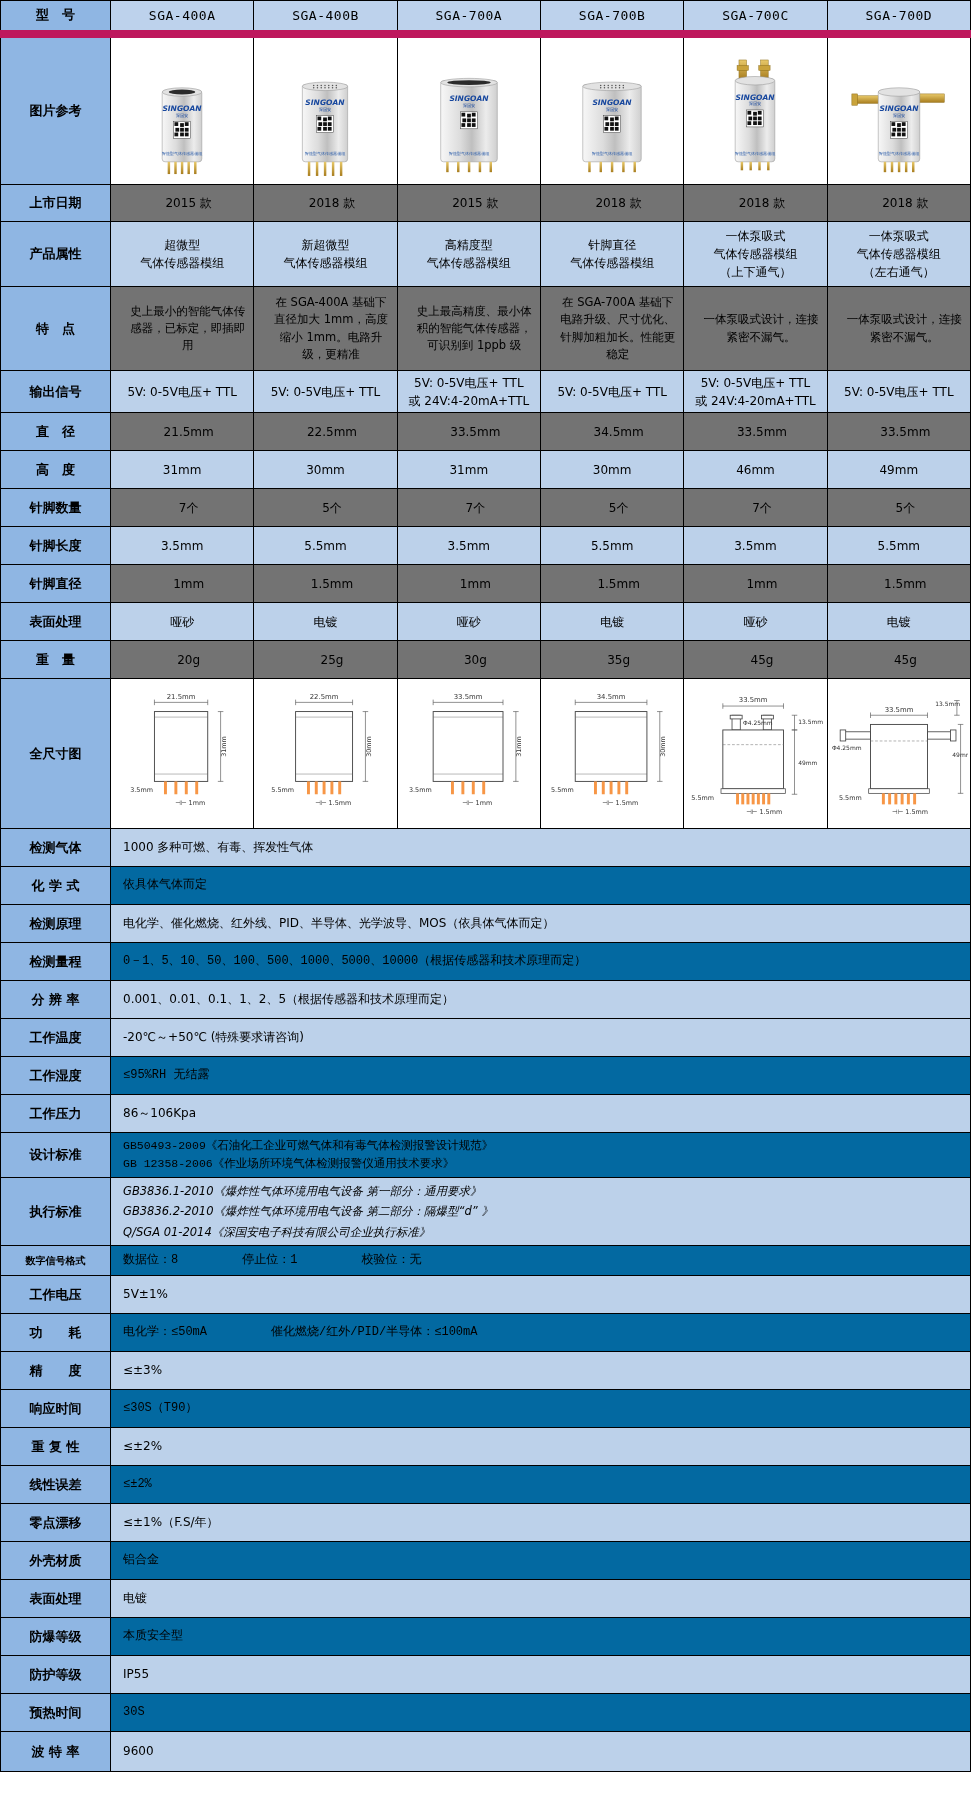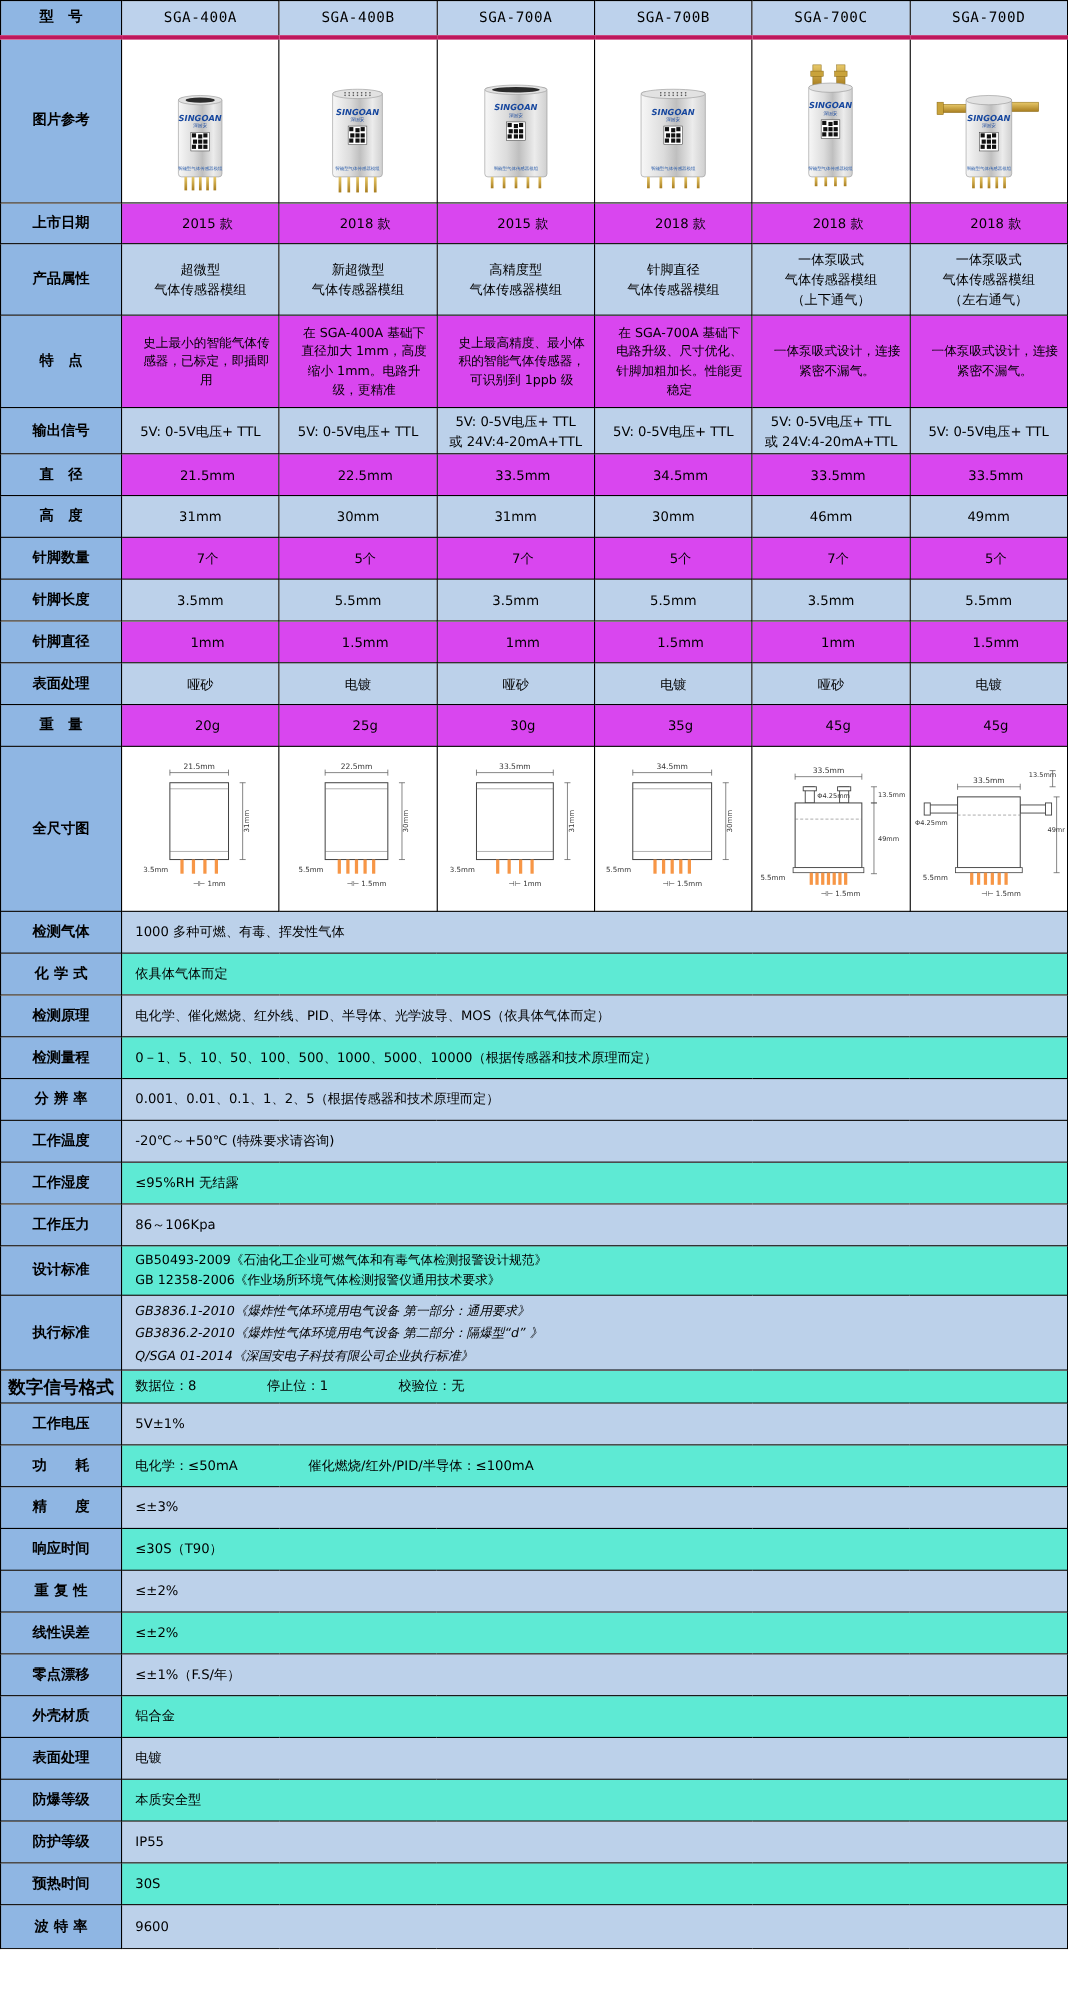--- a/index.html
+++ b/index.html
@@ -2,42 +2,42 @@
 <html><head>
 <meta charset="utf-8">
 <style>
   html,body{margin:0;padding:0;background:#fff;}
   body{font-family:"DejaVu Sans","Liberation Sans",sans-serif;color:#000;}
   .page{width:971px;}
   table{border-collapse:collapse;width:971px;table-layout:fixed;border:1px solid #000;}
   td,th{border:1px solid #000;padding:0;overflow:hidden;vertical-align:middle;}
   
   .label-cell{background:#8FB6E3;font-weight:bold;font-size:13px;text-align:center;white-space:pre-wrap;line-height:1.2;}
-  .label-cell.small{font-size:16px;}
+  .label-cell.small{font-size:10px;}
   
   .r-header{height:33px;}
-  .r-header th{border-bottom:4px solid #be185d;}
+  .r-header th{border-bottom:8px solid #be185d;}
   .model-cell{background:#BDD2EC;font-weight:normal;font-size:13px;text-align:center;font-family:"DejaVu Sans Mono","DejaVu Sans",monospace;letter-spacing:.5px;}
   
   .r-photo{height:151px;}
   .photo-cell,.diag-cell{background:#fff;text-align:center;}
   .r-diag{height:150px;}
   
   .val-cell{background:#C3D6EF;font-size:12px;text-align:center;line-height:1.5;padding:2px 3px;}
-  tr.band-a .val-cell{background:#d946ef;padding-left:16px;}
+  tr.band-a .val-cell{background:#737373;padding-left:16px;}
   tr.band-b .val-cell{background:#BCD1EA;}
   .r-date{height:37px;border-radius:10px;}
   .r-attr{height:65px;}
   .r-feat{height:84px;}
   .r-feat .val-cell{font-size:11.5px;line-height:1.5;padding:2px 5px;}
   .r-out{height:42px;}
   .r-std{height:38px;}
   
   .full-val{background:#C3D6EF;font-size:12px;text-align:left;padding:2px 4px 2px 12px;line-height:1.6;}
-  tr.band-a .full-val{background:#5eead4;}
+  tr.band-a .full-val{background:#0369a1;font-family:Liberation Mono, monospace;}
   tr.band-b .full-val{background:#BCD1EA;}
   .full-val .seg{display:inline-block;margin-right:64px;}
   .f-std{height:38px;}
   .f-design{height:45px;border-radius:17px;}
   .f-design .full-val{line-height:1.55;font-size:11.5px;}
   .f-exec{height:68px;}
   .f-exec .full-val{line-height:1.75;font-size:11.5px;font-style:italic;}
   .f-digital{height:30px;}
   .f-last{height:40px;padding-left:12px;}
   svg text{font-family:"DejaVu Sans","Liberation Sans",sans-serif;}

